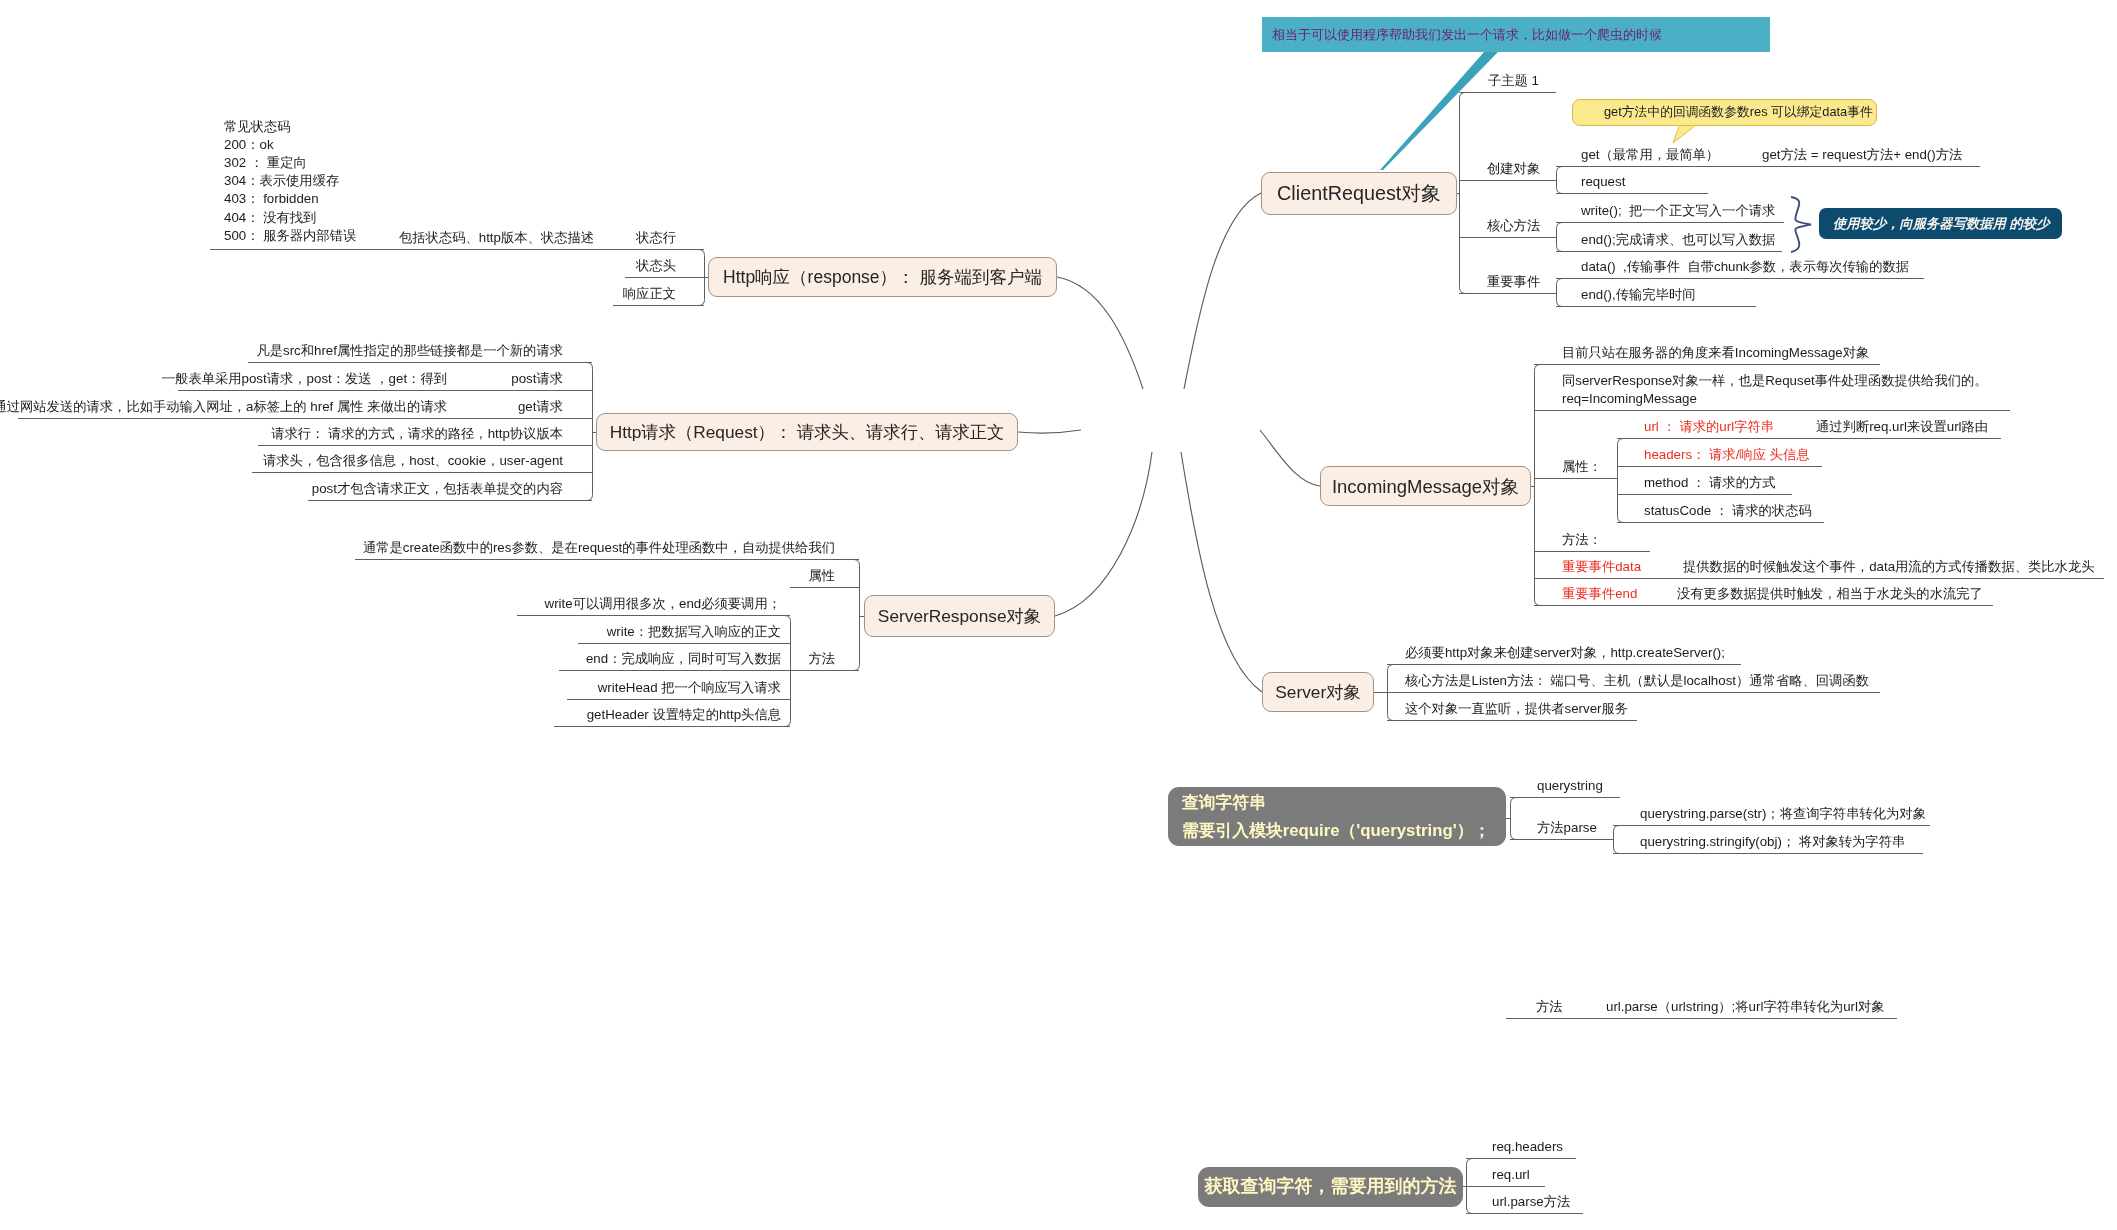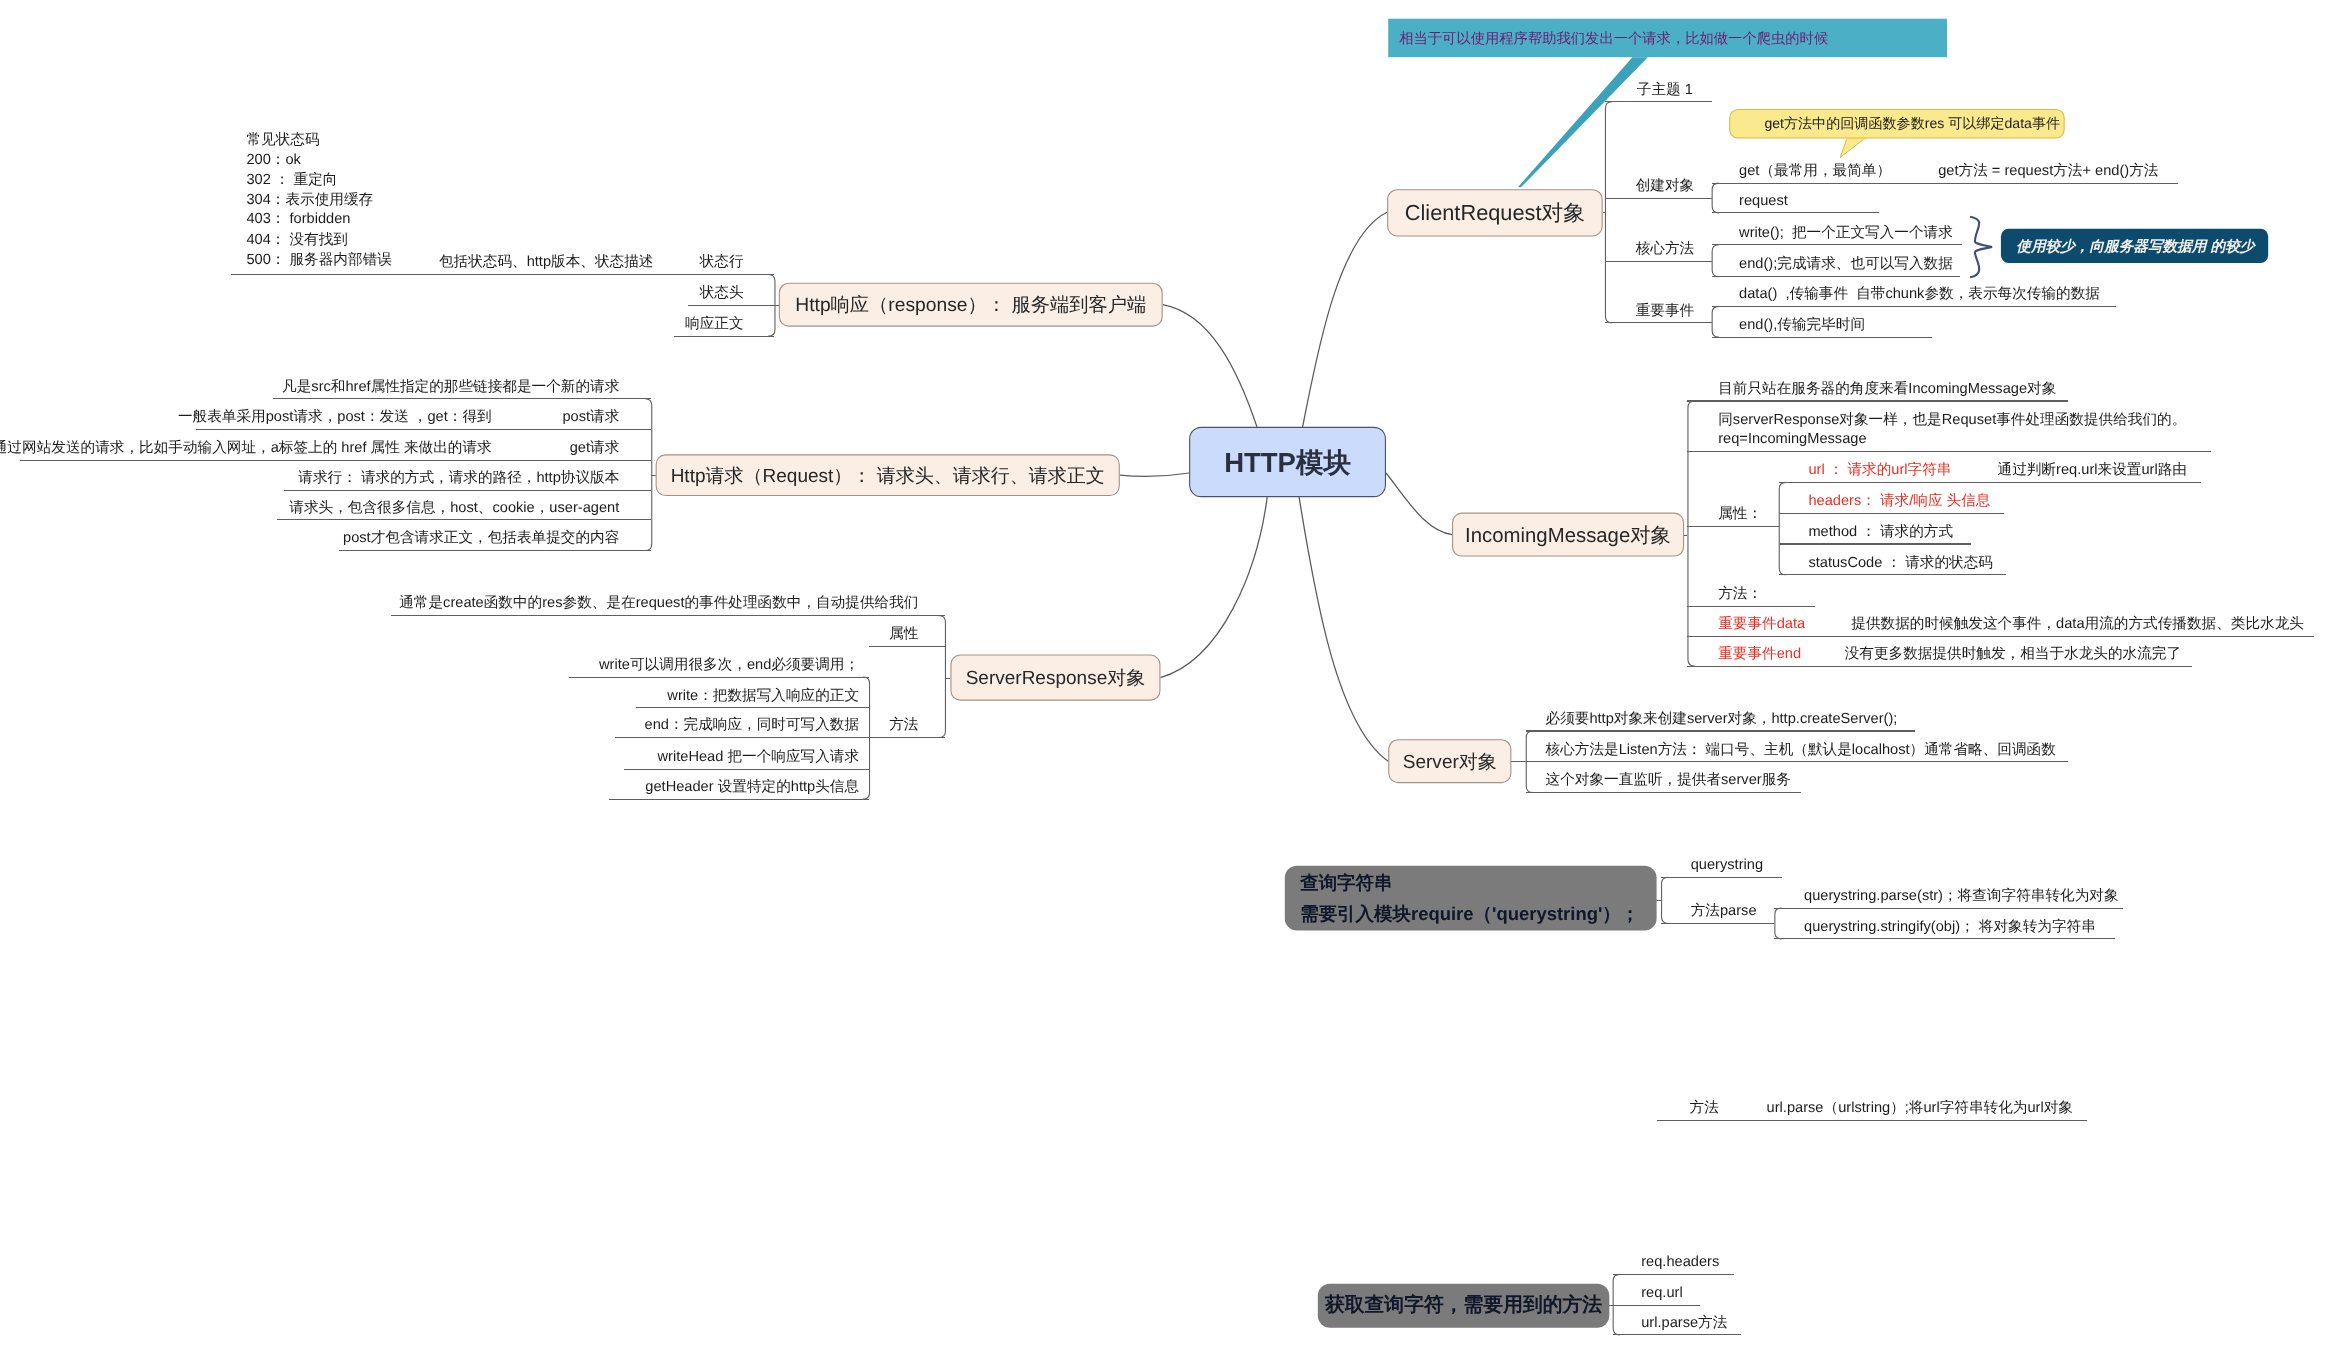--- a/index.html
+++ b/index.html
@@ -19,21 +19,21 @@
   .lbl{position:absolute;white-space:pre;line-height:1.18;font-size:15.5px;}
   .red{color:#ea2e22;}
 
   .callout{position:absolute;box-sizing:border-box;display:flex;align-items:center;white-space:nowrap;}
   .c-teal{background:#4bb0c6;color:#701a75;font-size:13px;padding-left:10px;}
   .c-yellow{background:#fbe98d;border:1px solid #dcb93f;border-radius:8px;color:#1c1c1c;
             font-size:12.8px;padding-left:31px;}
   .c-olive{background:#0c4a6e;border-radius:7px;color:#f3f2ed;font-size:13.3px;font-style:italic;
            font-weight:bold;padding-left:14px;}
 
-  .graybox{position:absolute;box-sizing:border-box;background:#7b7b7b;color:#0f172a;border-radius:11px;
+  .graybox{position:absolute;box-sizing:border-box;background:#7b7b7b;color:#fef9c3;border-radius:11px;
            font-weight:bold;display:flex;flex-direction:column;justify-content:center;
            white-space:pre;padding-left:14px;line-height:1.62;font-size:16.8px;}
 </style>
 </head>
 <body>
 
 <div id="canvas">
 <svg class="wires" viewBox="0 0 2117 1230">
 <path d="M 1184.0 389.0 C 1196.0 330.0 1215.0 215.0 1261.0 193.0" stroke="#5d5b58" stroke-width="1.15" fill="none"></path>
 <path d="M 1143.0 389.0 C 1125.0 335.0 1100.0 285.0 1057.0 277.0" stroke="#5d5b58" stroke-width="1.15" fill="none"></path>
@@ -113,23 +113,20 @@
 <path d="M 1591.0 839.5 L 1613.0 839.5" stroke="#5f5f5f" stroke-width="1.00" fill="none" shape-rendering="crispEdges"></path>
 <path d="M 1613.0 825.5 L 1930.0 825.5" stroke="#5f5f5f" stroke-width="1.00" fill="none" shape-rendering="crispEdges"></path>
 <path d="M 1613.0 853.5 L 1923.0 853.5" stroke="#5f5f5f" stroke-width="1.00" fill="none" shape-rendering="crispEdges"></path>
 <path d="M 1506.0 1018.5 L 1897.0 1018.5" stroke="#5f5f5f" stroke-width="1.00" fill="none" shape-rendering="crispEdges"></path>
 <path d="M 1472.5 1158.5 Q 1466.5 1158.5 1466.5 1164.5 L 1466.5 1207.5 Q 1466.5 1213.5 1472.5 1213.5" stroke="#5f5f5f" stroke-width="1.00" fill="none"></path>
 <path d="M 1463.0 1186.5 L 1466.0 1186.5" stroke="#5f5f5f" stroke-width="1.00" fill="none" shape-rendering="crispEdges"></path>
 <path d="M 1466.0 1158.5 L 1576.0 1158.5" stroke="#5f5f5f" stroke-width="1.00" fill="none" shape-rendering="crispEdges"></path>
 <path d="M 1466.0 1186.5 L 1545.0 1186.5" stroke="#5f5f5f" stroke-width="1.00" fill="none" shape-rendering="crispEdges"></path>
 <path d="M 1466.0 1213.5 L 1583.0 1213.5" stroke="#5f5f5f" stroke-width="1.00" fill="none" shape-rendering="crispEdges"></path>
 </svg>
-<div class="node node-main" style="left:1081px;top:388px;width:179px;height:64px;">
-      <span>HTTP模块</span>
-    </div>
 <div class="node node-branch" style="left:1261px;top:172px;width:196px;height:43px;font-size:19.8px;">
       <span>ClientRequest对象</span>
     </div>
 <div class="node node-branch" style="left:1320px;top:466px;width:211px;height:40px;font-size:18.5px;">
       <span>IncomingMessage对象</span>
     </div>
 <div class="node node-branch" style="left:1262px;top:672px;width:112px;height:40px;font-size:17.3px;">
       <span>Server对象</span>
     </div>
 <div class="node node-branch" style="left:864px;top:595px;width:191px;height:42px;font-size:17.3px;">

